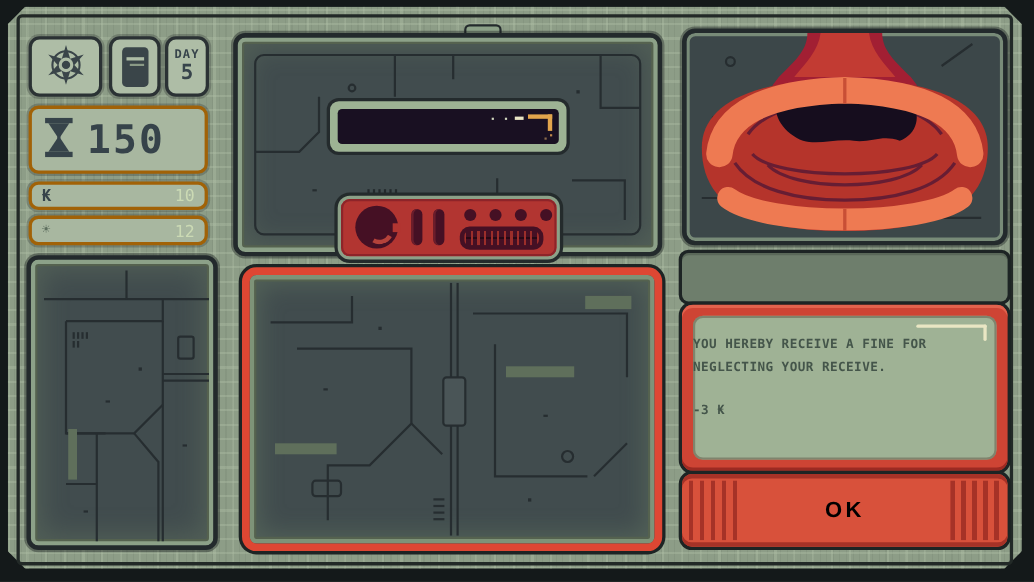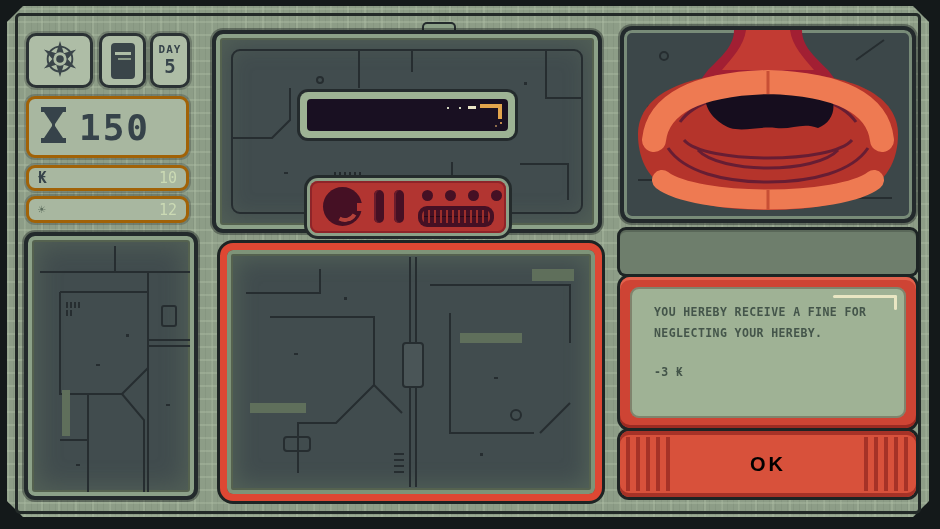--- a/index.html
+++ b/index.html
@@ -105,21 +105,21 @@
     box-shadow:0 0 0 3px #1d2424, inset 0 2px 0 rgba(30,40,30,.25);
   }
   .dialog{
     background:#ce4434;border-radius:10px;
     box-shadow:0 0 0 3px #1d2424, inset 0 3px 0 #e2624d, inset 0 -3px 0 #9c2a22;
   }
   .dialog-screen{
     position:absolute;left:10px;top:10px;right:10px;bottom:10px;
     background:#9fb295;border-radius:9px;
     box-shadow:inset 0 0 0 2px rgba(70,45,35,.35);
-    padding:15px 24px 0;box-sizing:border-box;
+    padding:15px 0 0;box-sizing:border-box;
   }
   .dialog-text{font-size:11.5px;font-weight:bold;color:#44554a;letter-spacing:.4px;line-height:1.85;margin:0;}
   .dialog-amount{font-size:11.5px;font-weight:bold;color:#44554a;letter-spacing:.4px;margin-top:20px;}
   .glare-h{position:absolute;right:9px;top:8px;width:64px;height:3px;background:#e9e6c3;border-radius:2px;}
   .glare-v{position:absolute;right:9px;top:8px;width:3px;height:15px;background:#e9e6c3;border-radius:2px;}
   .ok-button{
     background:#d8513b;border-radius:9px;border:0;cursor:pointer;
     box-shadow:0 0 0 3px #1d2424, inset 0 4px 0 #a63227, inset 0 -4px 0 #a63227;
     display:flex;align-items:center;justify-content:center;
   }
@@ -312,21 +312,21 @@
     <path d="M144,160 V180" stroke="#c84f35" stroke-width="3"></path>
   </svg>
 </div>
 
 <div class="panel green-strip" style="left:620px;top:230px;width:296px;height:44px;"></div>
 
 <div class="panel dialog" style="left:620px;top:277px;width:296px;height:151px;">
   <div class="dialog-screen">
     <p class="dialog-text">
       <span>YOU HEREBY RECEIVE A FINE FOR</span><br>
-      <span>NEGLECTING YOUR HEREBY.</span>
+      <span>NEGLECTING YOUR RECEIVE.</span>
     </p>
     <div class="dialog-amount">-3 ₭</div>
     <i class="glare-h"></i>
     <i class="glare-v"></i>
   </div>
 </div>
 
 <button class="panel ok-button" style="left:620px;top:431px;width:296px;height:66px;">
   <span class="rib" style="left:6px;"></span>
   <span class="rib" style="right:6px;"></span>

